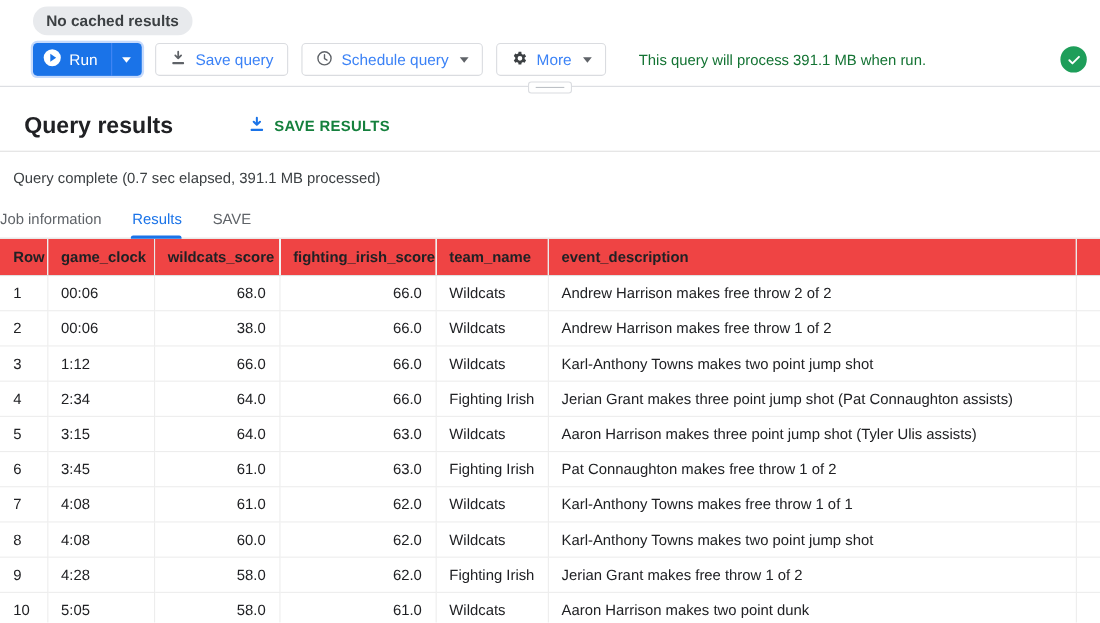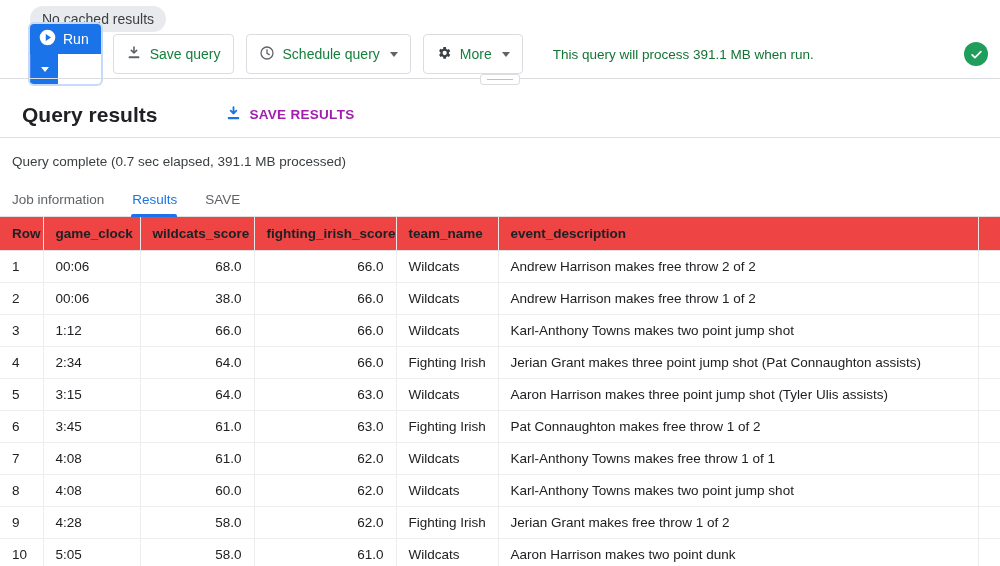--- a/index.html
+++ b/index.html
@@ -6,21 +6,21 @@
   html, body {
     margin: 0; padding: 0;
     width: 1000px; height: 566px;
     background: #ffffff;
     font-family: "Liberation Sans", sans-serif;
     color: #202124;
     overflow: hidden;
   }
 
   
-  .chip-row { height: 34px; position: relative; }
+  .chip-row { height: 34px; position: relative; font-weight: bold; }
   .chip {
     position: absolute;
     left: 30px; top: 6px;
     background: #e8eaed;
     color: #3c4043;
     font-size: 14px;
     line-height: 22px;
     padding: 2px 12px;
     border-radius: 13px;
     white-space: nowrap;
@@ -31,25 +31,25 @@
     position: relative;
     height: 40px;
     padding: 0 0 0 30px;
     display: flex;
     align-items: center;
     gap: 12px;
   }
   .btn {
     display: inline-flex;
     align-items: center;
-    height: 40px;
+    height: 30px;
     border: 1px solid #dadce0;
     border-radius: 4px;
     background: #fff;
-    color: #15803d;
+    color: #3b82f6;
     font-size: 14px;
     font-family: "Liberation Sans", sans-serif;
     padding: 0 12px;
     gap: 8px;
     white-space: nowrap;
     cursor: pointer;
   }
   .btn .cap { font-weight: 500; }
   .caret {
     width: 0; height: 0;
@@ -59,21 +59,20 @@
     display: inline-block;
     margin-left: 2px;
   }
 
   
   .run-wrap {
     display: inline-flex;
     border-radius: 4px;
     box-shadow: 0 0 0 2px #c6dafc;
     overflow: hidden;
-    flex-direction: column;
   }
   .run-main {
     display: inline-flex;
     align-items: center;
     gap: 7px;
     background: #1a73e8;
     color: #fff;
     height: 30px;
     padding: 0 12px 0 9px;
     border: none;
@@ -150,21 +149,21 @@
     align-items: center;
     height: 46px;
     padding-left: 22px;
     border-bottom: 1px solid #e0e0e0;
   }
   .res-title { font-size: 21px; color: #202124; font-weight: 700; }
   .link-btn {
     display: inline-flex;
     align-items: center;
     gap: 7px;
-    color: #a21caf;
+    color: #15803d;
     font-size: 13.5px;
     font-weight: 600;
     letter-spacing: .3px;
     background: none; border: none;
     cursor: pointer;
     font-family: "Liberation Sans", sans-serif;
   }
   #save-results { margin-left: 62px; }
   #explore-data { margin-left: 46px; }
   .caret-blue {
@@ -179,21 +178,20 @@
     padding: 16px 4px 14px 12px;
     font-size: 13.5px;
     color: #3c4043;
   }
 
   
   .tabs {
     display: flex;
     align-items: flex-end;
     gap: 0;
-    padding-left: 12px;
     border-bottom: 1px solid #e0e0e0;
     height: 34px;
   }
   .tab {
     position: relative;
     font-size: 13.5px;
     color: #5f6368;
     padding: 0 14px 9px 0;
     margin-right: 14px;
     cursor: pointer;

